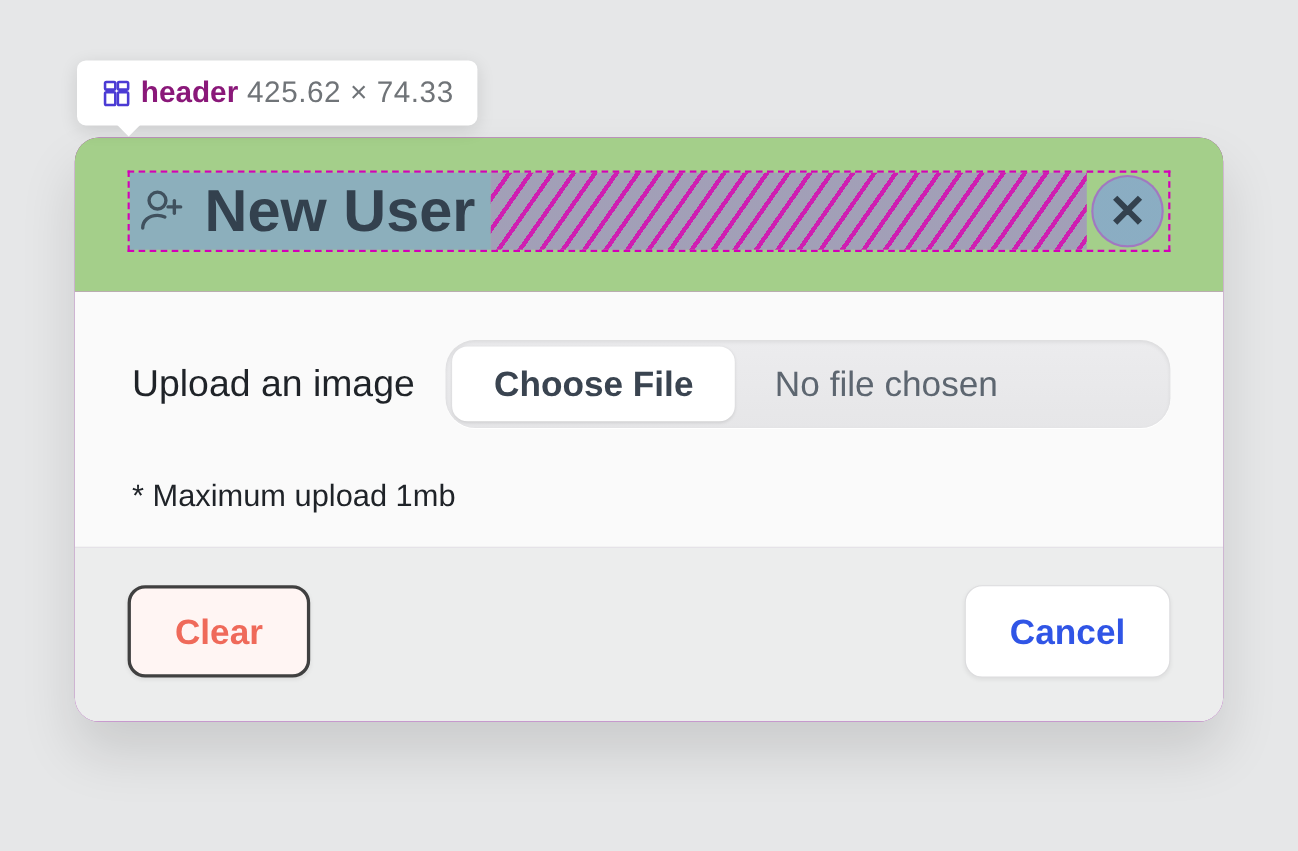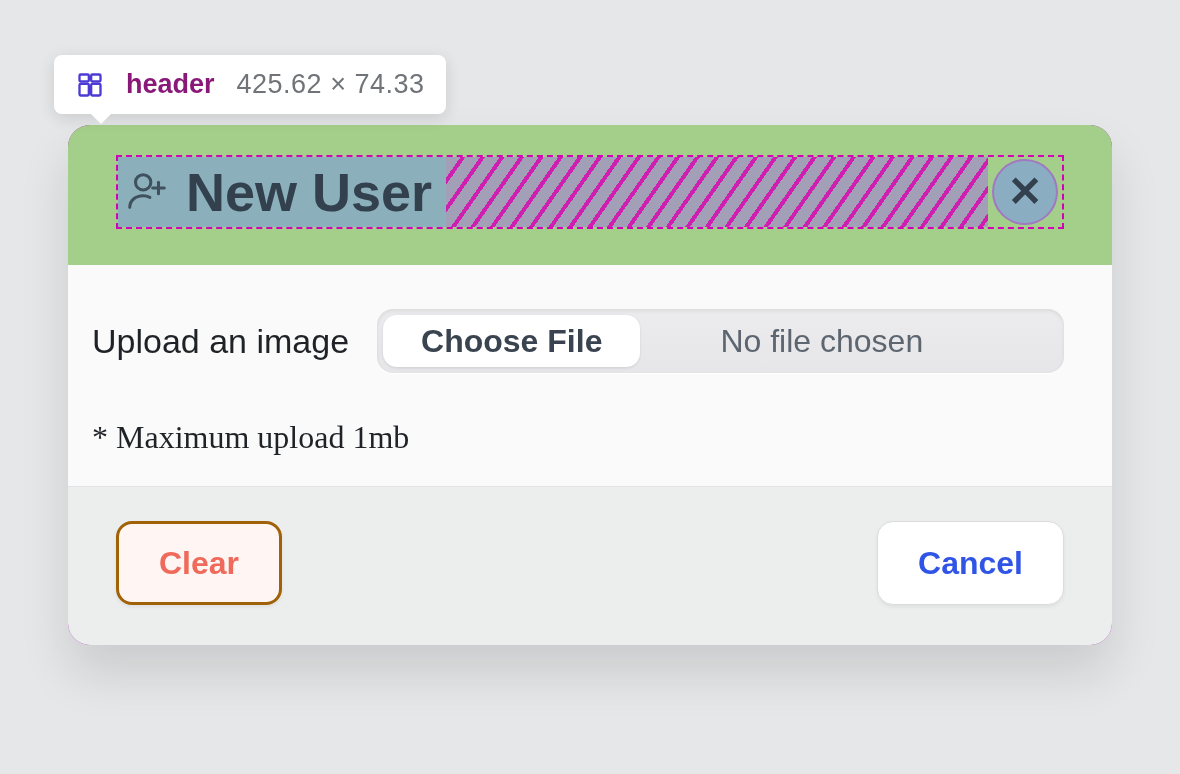--- a/index.html
+++ b/index.html
@@ -8,28 +8,28 @@
     background: #e6e7e8;
     font-family: -apple-system, BlinkMacSystemFont, "Segoe UI", Helvetica, Arial, sans-serif;
     position: relative;
     overflow: hidden;
   }
 
   
   .tooltip {
     position: absolute;
     top: 55px;
-    left: 54px;
+    left: 70px;
     background: #fff;
     border-radius: 8px;
     box-shadow: 0 4px 16px rgba(0,0,0,0.12);
     padding: 14px 22px;
     display: flex;
     align-items: center;
-    gap: 22px;
+    gap: 8px;
     font-size: 27px;
     z-index: 10;
   }
   .tooltip::after {
     content: "";
     position: absolute;
     bottom: -10px;
     left: 35px;
     width: 0; height: 0;
     border-left: 12px solid transparent;
@@ -106,40 +106,39 @@
     position:absolute; inset:4px;
     border-radius:50%;
     background: radial-gradient(circle, rgba(125,155,225,0.65) 0 70%, rgba(125,155,225,0.65) 70%);
     box-shadow: inset 0 0 0 2px rgba(214,0,184,0.3);
   }
   .close-x { font-size:42px; color:#33414e; font-weight:600; position:relative; line-height:1; }
 
   
   .body {
     background:#fafafa;
-    padding: 44px 48px 30px 24px;
+    padding: 44px 48px 30px 52px;
     border-bottom: 1px solid #e3e3e5;
   }
   .upload-row{
     display:flex; align-items:center; gap:28px;
     margin-bottom: 46px;
   }
   .upload-label{
     font-size:34px; color:#1f2328;
   }
   .file-pill{
     flex:1;
     display:flex;
     align-items:stretch;
-    border-radius:16px;
+    border-radius:27px;
     background: linear-gradient(#ececee,#e6e6e8);
     box-shadow: inset 0 2px 4px rgba(0,0,0,0.08), 0 1px 0 #fff;
     overflow:hidden;
-    height:64px;
-    gap:44px;
+    height:80px;
   }
   .choose-btn{
     background:#fff;
     border:none;
     border-radius:14px;
     margin:6px;
     padding:0 38px;
     font-size:32px;
     font-weight:700;
     color:#3a4450;
@@ -148,23 +147,22 @@
   }
   .no-file{
     flex:1;
     display:flex;
     align-items:center;
     padding-left:30px;
     font-size:32px;
     color:#5d6670;
   }
   .hint{
-    font-size:32px;
+    font-size:28px;
     color:#1f2328;
-    font-family:Liberation Serif, serif;
   }
 
   
   .footer{
     background:#eceded;
     padding:34px 48px 40px 48px;
     display:flex;
     align-items:center;
   }
   .btn{
@@ -173,21 +171,21 @@
     border-radius:16px;
     font-size:32px;
     font-weight:700;
     background:#fff;
     border:1px solid #dcdcde;
     box-shadow:0 2px 4px rgba(0,0,0,0.06);
     cursor:pointer;
   }
   .btn-clear{
     color:#ef6a5a;
-    border:3px solid #a16207;
+    border:3px solid #404040;
     background:#fff5f3;
   }
   .flex-spacer{flex:1;}
   .btn-cancel{ color:#1f2328; margin-right:24px;}
   .btn-confirm{ color:#3055e6; }
 </style>
 </head>
 <body>
 
 <div class="tooltip">

